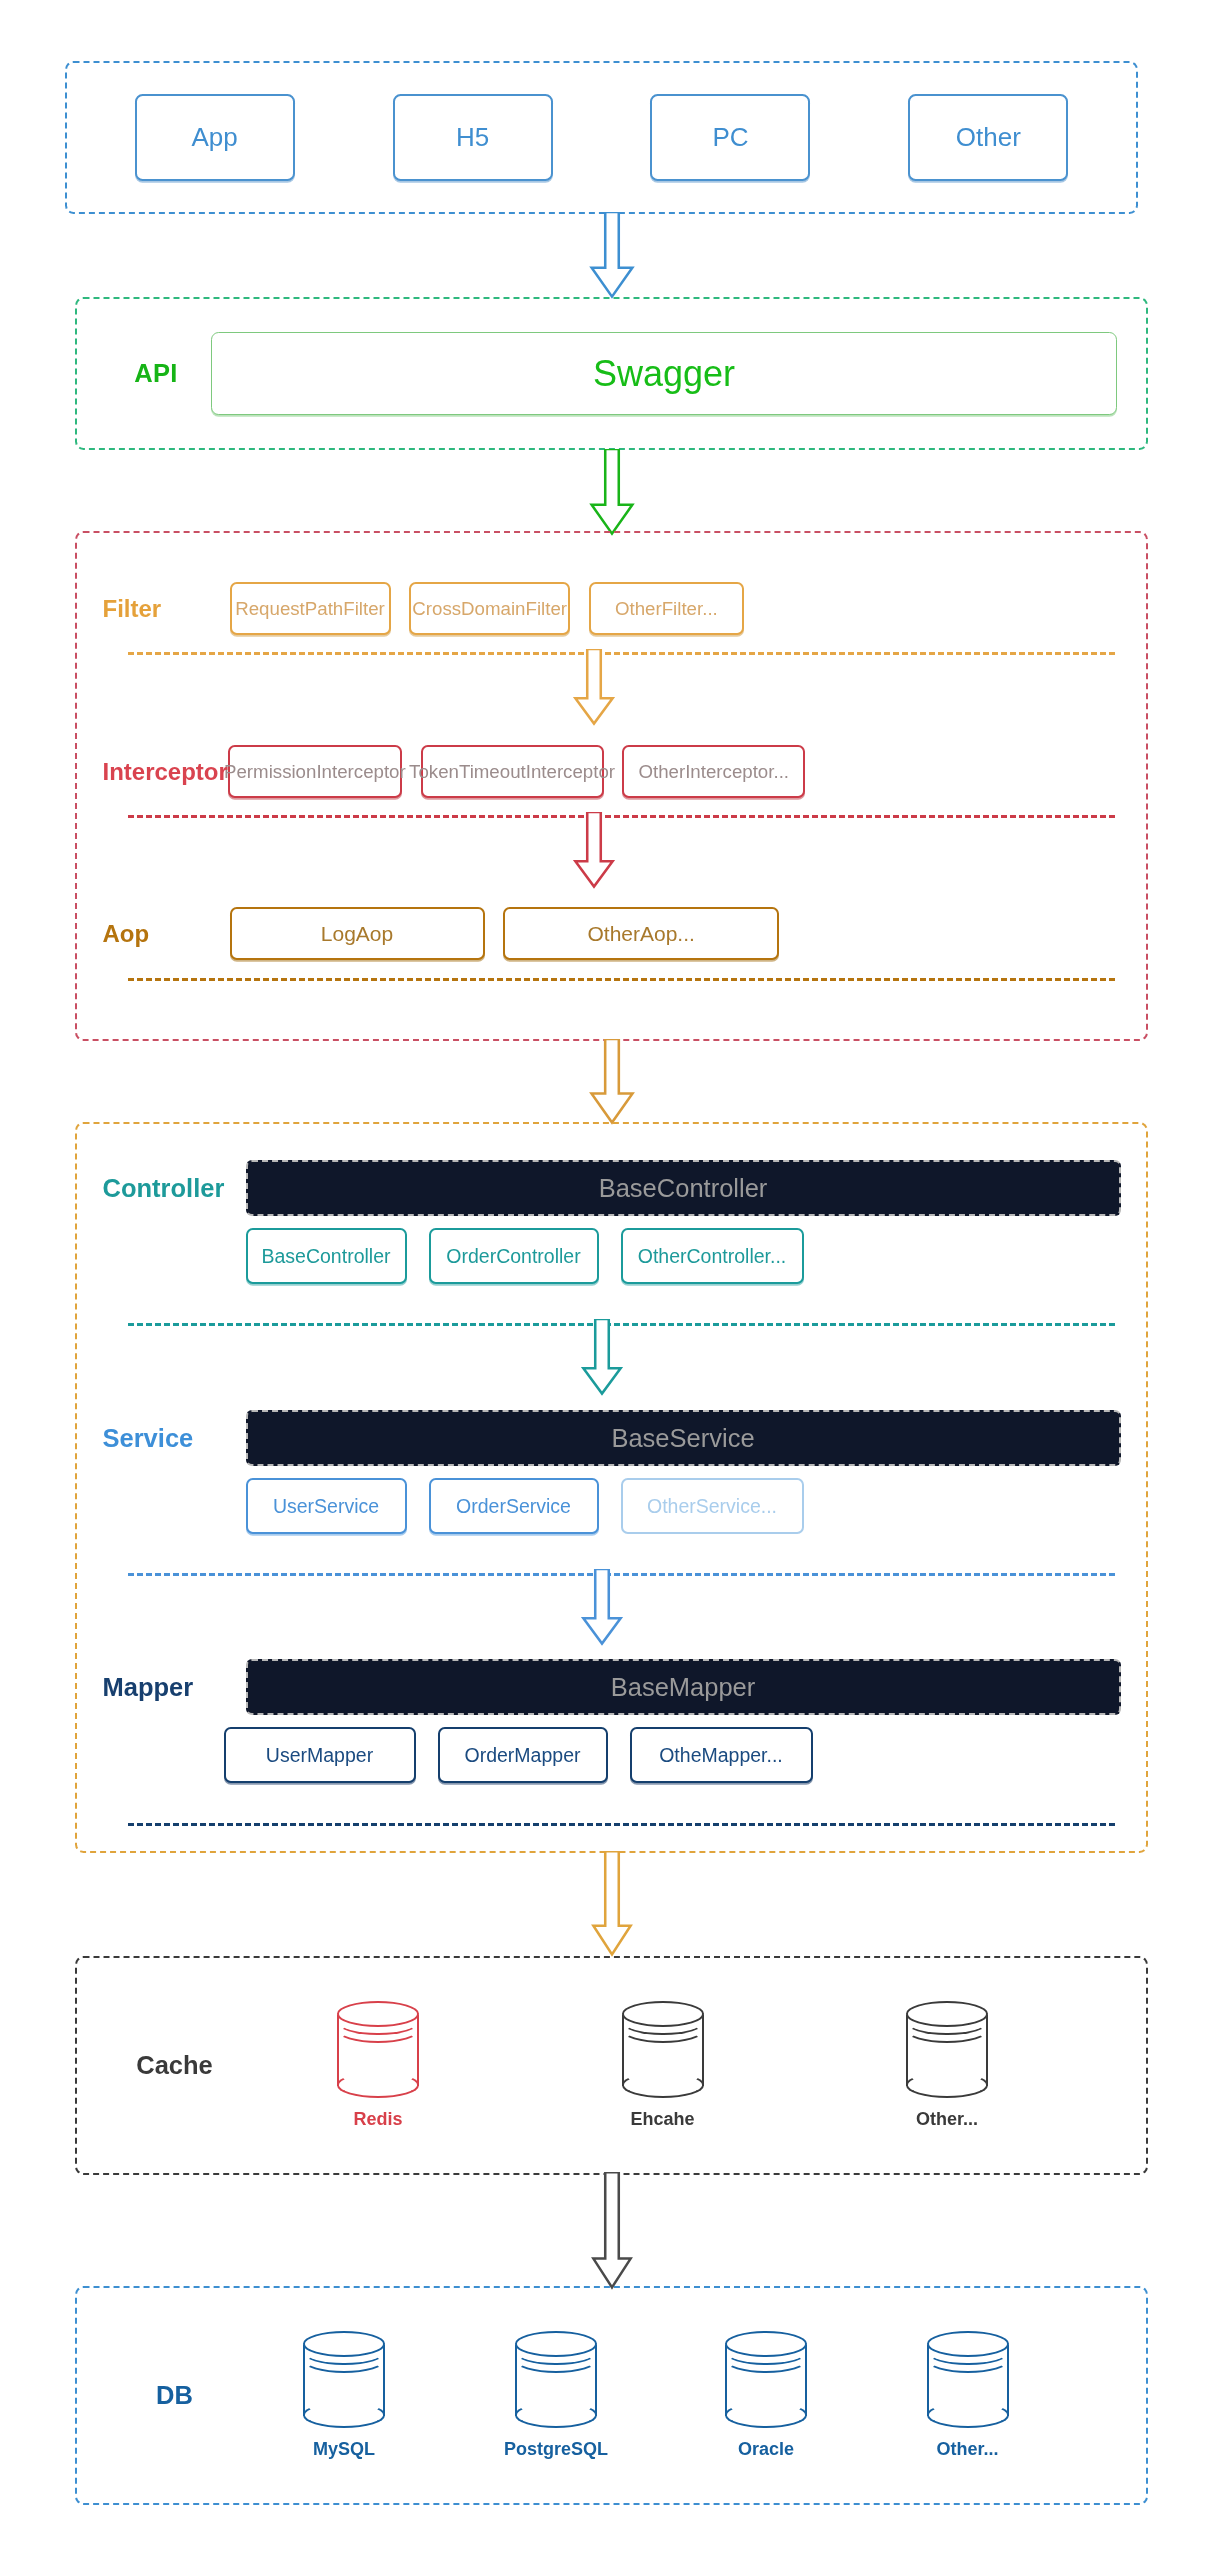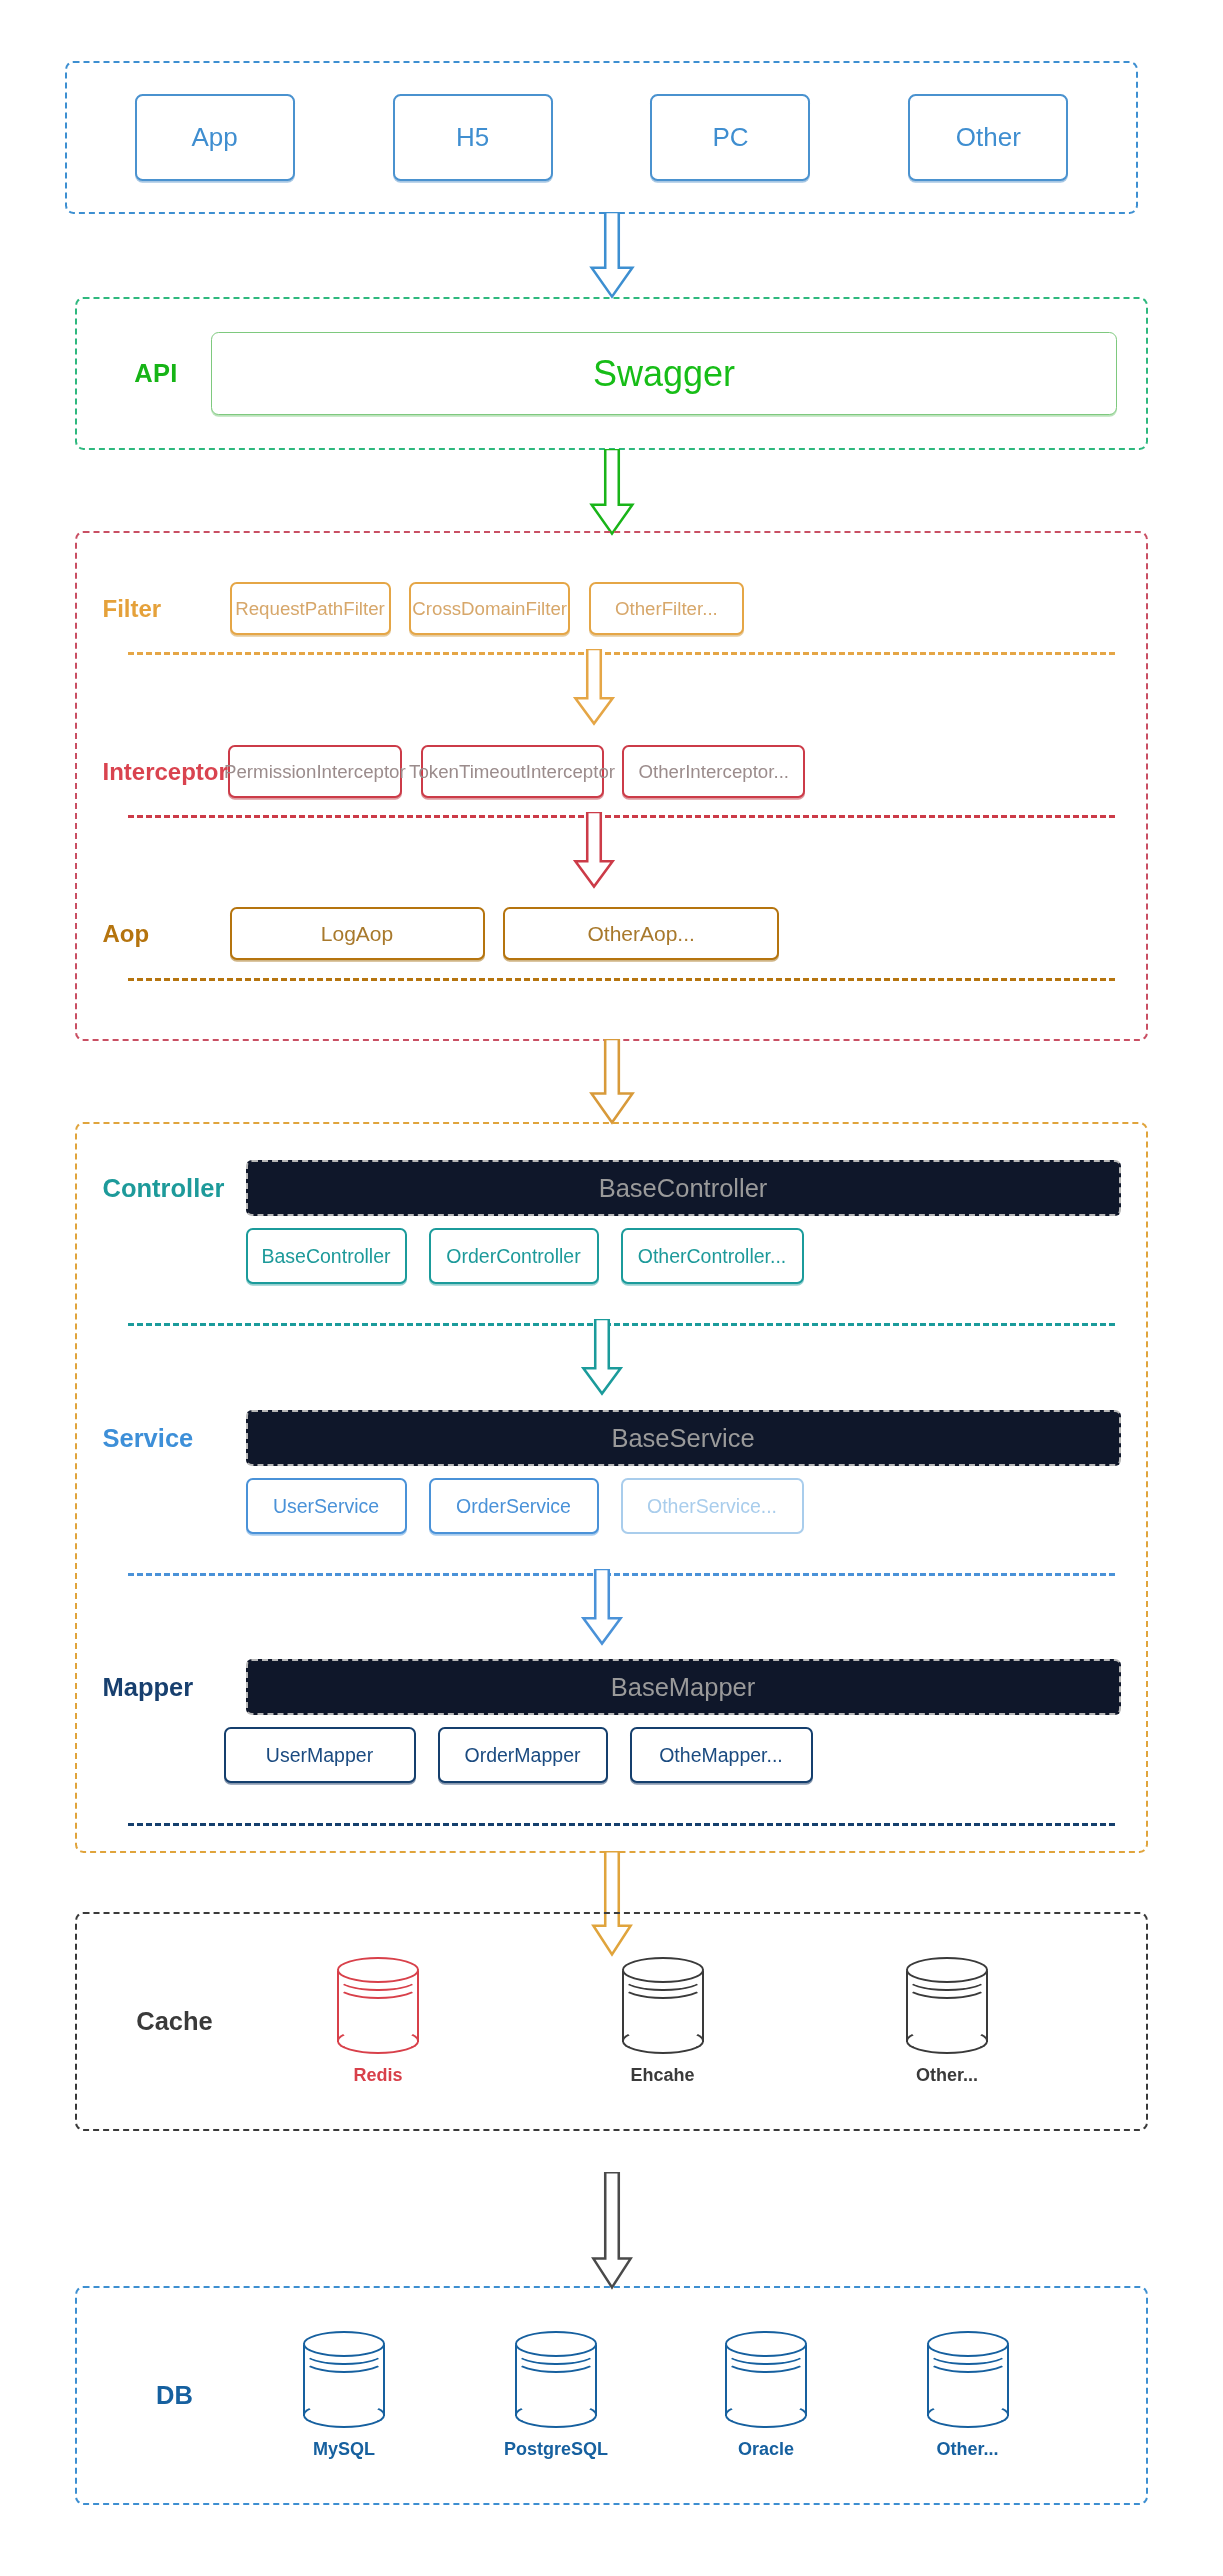--- a/index.html
+++ b/index.html
@@ -108,21 +108,21 @@
                     box-shadow: 0 1.7px 0 rgba(20,150,150,.45); }
   .lbl-service { color: #3d8fd8; }
   .box-service { border: 2.1px solid #4a92d8; color: #4a92d8;
                  box-shadow: 0 1.7px 0 rgba(60,140,215,.45); }
   .box-service.faded { border-color: #a9cdec; color: #a9cdec; box-shadow: none; }
   .lbl-mapper { color: #173f6e; }
   .box-mapper { border: 2.1px solid #153f6d; color: #1b4b80;
                 box-shadow: 0 1.7px 0 rgba(15,50,95,.5); }
 
   
-  .sec-cache { left: 75px; top: 1912px; width: 1073px; height: 219px;
+  .sec-cache { left: 75px; top: 1956px; width: 1073px; height: 219px;
                border-color: #3a3a3a; }
   .store-row { display: flex; align-items: center; height: 100%; padding: 0 34px; }
   .store-label { font-weight: bold; font-size: 25.5px; white-space: nowrap; }
   .lbl-cache { color: #3a3a3a; flex: 0 0 127px; text-align: center; }
   .lbl-db { color: #16609f; flex: 0 0 127px; text-align: center; }
   .store-items { flex: 1; display: flex; align-items: center; }
   .store-item { display: flex; flex-direction: column; align-items: center; }
   .store-name { margin-top: 10.2px; font-size: 18px; font-weight: bold; }
 
   

